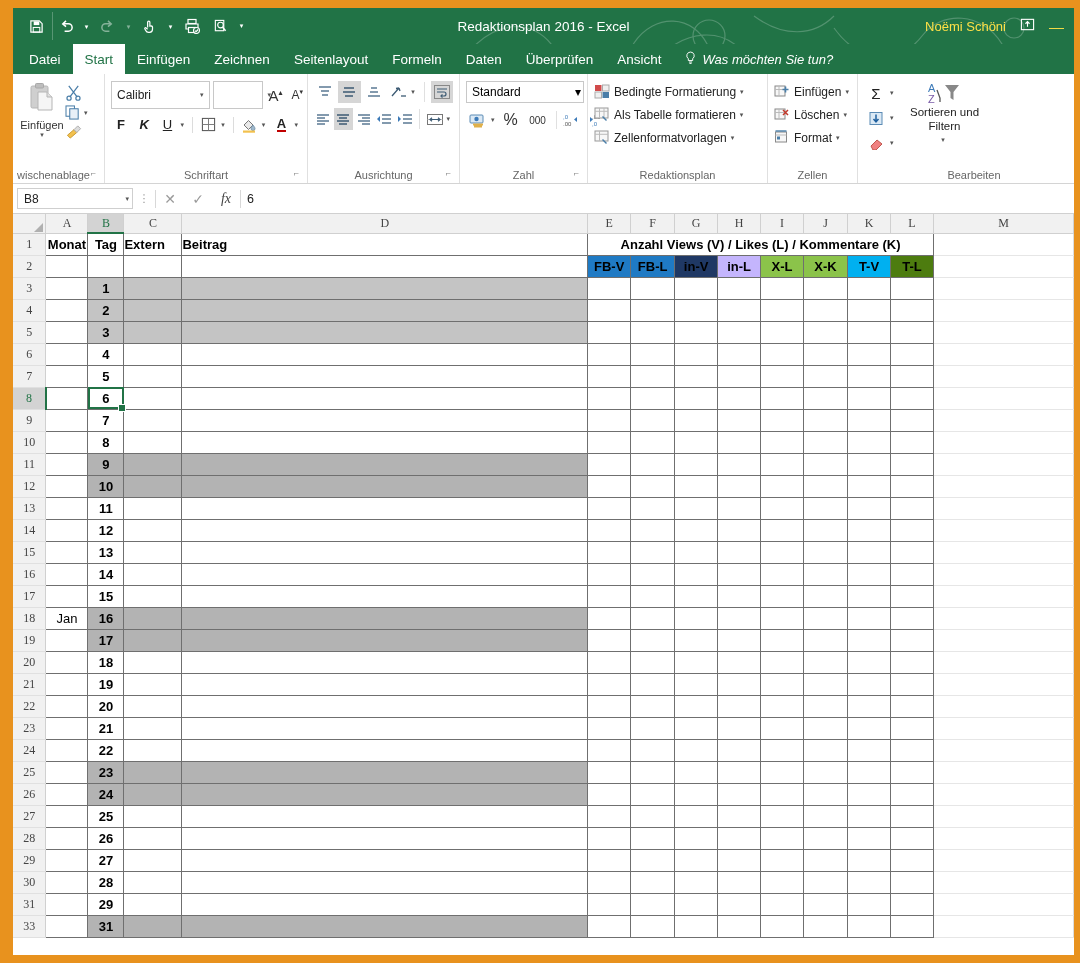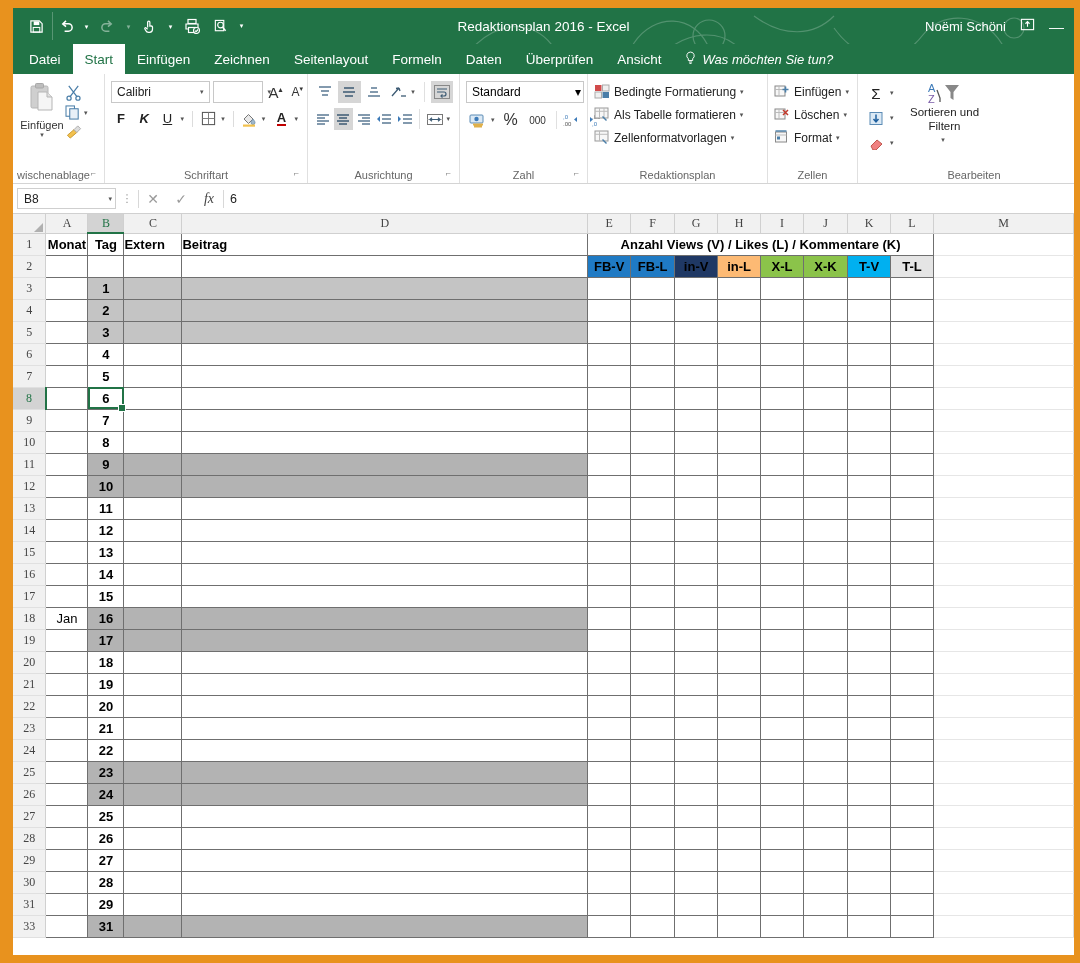--- a/index.html
+++ b/index.html
@@ -46,21 +46,21 @@
     font-size: 7px; color: #ffffff;
   }
   .doc-title {
     position: absolute; left: 0; right: 0; top: 0; height: 36px;
     display: flex; align-items: center; justify-content: center;
     font-size: 13.5px; color: #ffffff;
   }
   .title-right {
     position: absolute; right: 10px; top: 0; height: 36px;
     display: flex; align-items: center; gap: 14px;
-    font-size: 13px; color: #ffffff;
+    font-size: 13px; color: #fde047;
   }
   .win-btn { font-size: 15px; line-height: 1; opacity: .95; }
 
   
   .tabbar {
     position: relative;
     height: 30px;
     background: #217346;
     display: flex; align-items: stretch;
     padding-left: 4px;
@@ -117,21 +117,21 @@
   .clip-label { font-size: 11px; color: #333; margin-top: 1px; }
   .clip-small { display: flex; flex-direction: column; gap: 4px; padding-top: 6px; }
   .mini { display: flex; align-items: center; gap: 2px; font-size: 13px; color: #4a6b8a; }
 
   
   .gfont { width: 203px; }
   .font-rows { display: flex; flex-direction: column; gap: 5px; width: 100%; padding-top: 3px; }
   .frow { display: flex; align-items: center; gap: 3px; }
   .combo {
     border: 1px solid #c8c8c8; background: #fff;
-    height: 22px; display: flex; align-items: center;
+    height: 28px; display: flex; align-items: center;
     padding: 0 2px 0 5px; font-size: 12px; color: #222; gap: 46px;
   }
   .combo .cv { flex: 1; white-space: nowrap; overflow: hidden; }
   .combo .cc { font-size: 7px; color: #555; padding: 0 3px; }
   .fontname { width: 102px; }
   .fontsize { width: 50px; }
   .bigA { font-size: 15px; color: #333; padding: 0 3px; position: relative; }
   .bigA sup { font-size: 8px; }
   .smallA { font-size: 12px; color: #333; padding: 0 3px; }
   .fbtn {
@@ -174,21 +174,21 @@
   }
 
   
   .fbar {
     height: 30px; background: #ffffff;
     display: flex; align-items: center;
     border-bottom: 1px solid #d0d0d0;
     padding: 0 4px;
   }
   .namebox {
-    width: 99px; height: 21px; border: 1px solid #cfcfcf; background: #fff;
+    width: 116px; height: 21px; border: 1px solid #cfcfcf; background: #fff;
     display: flex; align-items: center; padding: 0 3px 0 6px;
     font-size: 12px; color: #222;
   }
   .namebox .nv { flex: 1; }
   .namebox .nc { font-size: 7px; color: #555; }
   .fb-dots { width: 22px; text-align: center; font-size: 11px; color: #999; letter-spacing: 0; }
   .fb-btn { width: 28px; text-align: center; font-size: 14px; color: #9a9a9a; }
   .fb-fx { width: 28px; text-align: center; font-size: 14px; color: #444; font-style: italic; font-family: "Liberation Serif", serif; }
   .fb-input {
     flex: 1; height: 21px; border: none; background: #fff;
@@ -743,25 +743,25 @@
           </tr>
           <tr style="height: 22px;">
             <th class="rhdr">2</th>
             <td class="cell"></td>
             <td class="cell"></td>
             <td class="cell"></td>
             <td class="cell"></td>
             <td class="cell kpi" style="background: rgb(31, 122, 196);">FB-V</td>
             <td class="cell kpi" style="background: rgb(31, 122, 196);">FB-L</td>
             <td class="cell kpi" style="background: rgb(31, 56, 100);">in-V</td>
-            <td class="cell kpi" style="background: #fdba74;">in-L</td>
+            <td class="cell kpi" style="background: #c4b5fd;">in-L</td>
             <td class="cell kpi" style="background: rgb(139, 195, 74);">X-L</td>
             <td class="cell kpi" style="background: rgb(139, 195, 74);">X-K</td>
             <td class="cell kpi" style="background: rgb(0, 176, 240);">T-V</td>
-            <td class="cell kpi" style="background: #e5e5e5;">T-L</td>
+            <td class="cell kpi" style="background: #4d7c0f;">T-L</td>
             <td class="cell plain"></td>
           </tr>
           <tr style="height: 22px;">
             <th class="rhdr">3</th>
             <td class="cell ctr" style="border-right: 1px solid rgb(111, 111, 111);"></td>
             <td class="cell ctr bold shade-light">1</td>
             <td class="cell shade-light"></td>
             <td class="cell shade-light"></td>
             <td class="cell"></td>
             <td class="cell"></td>

